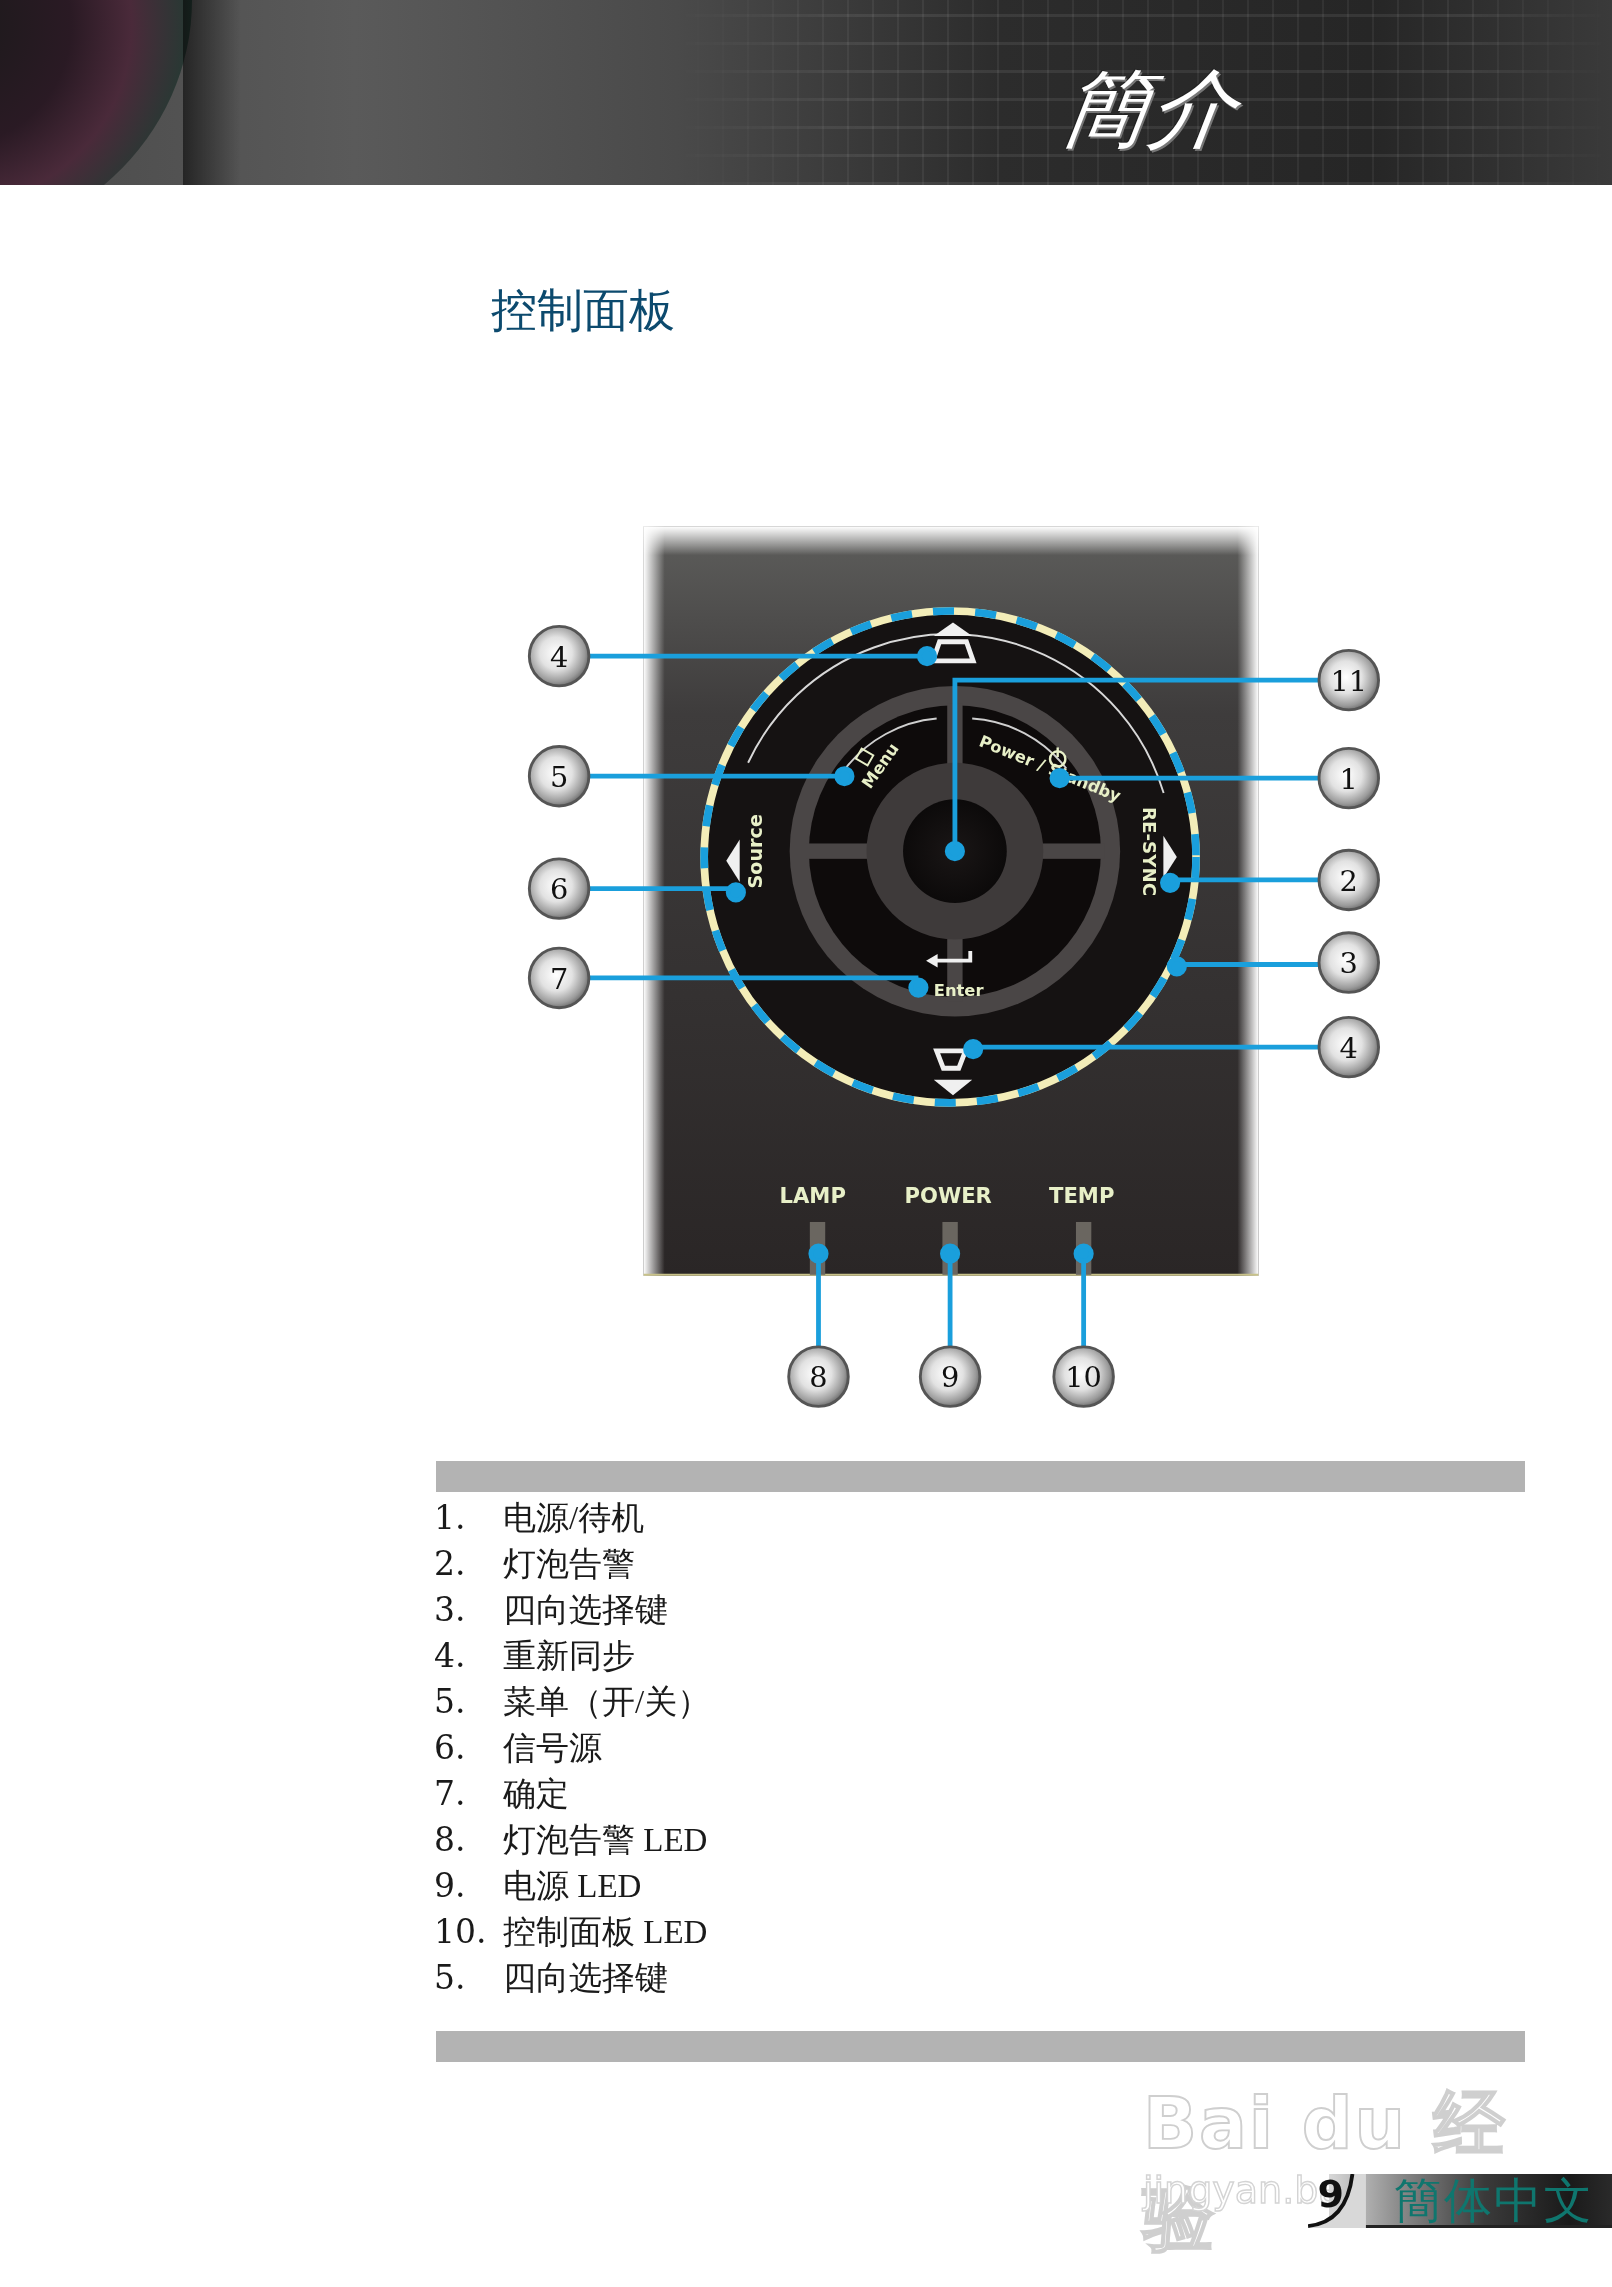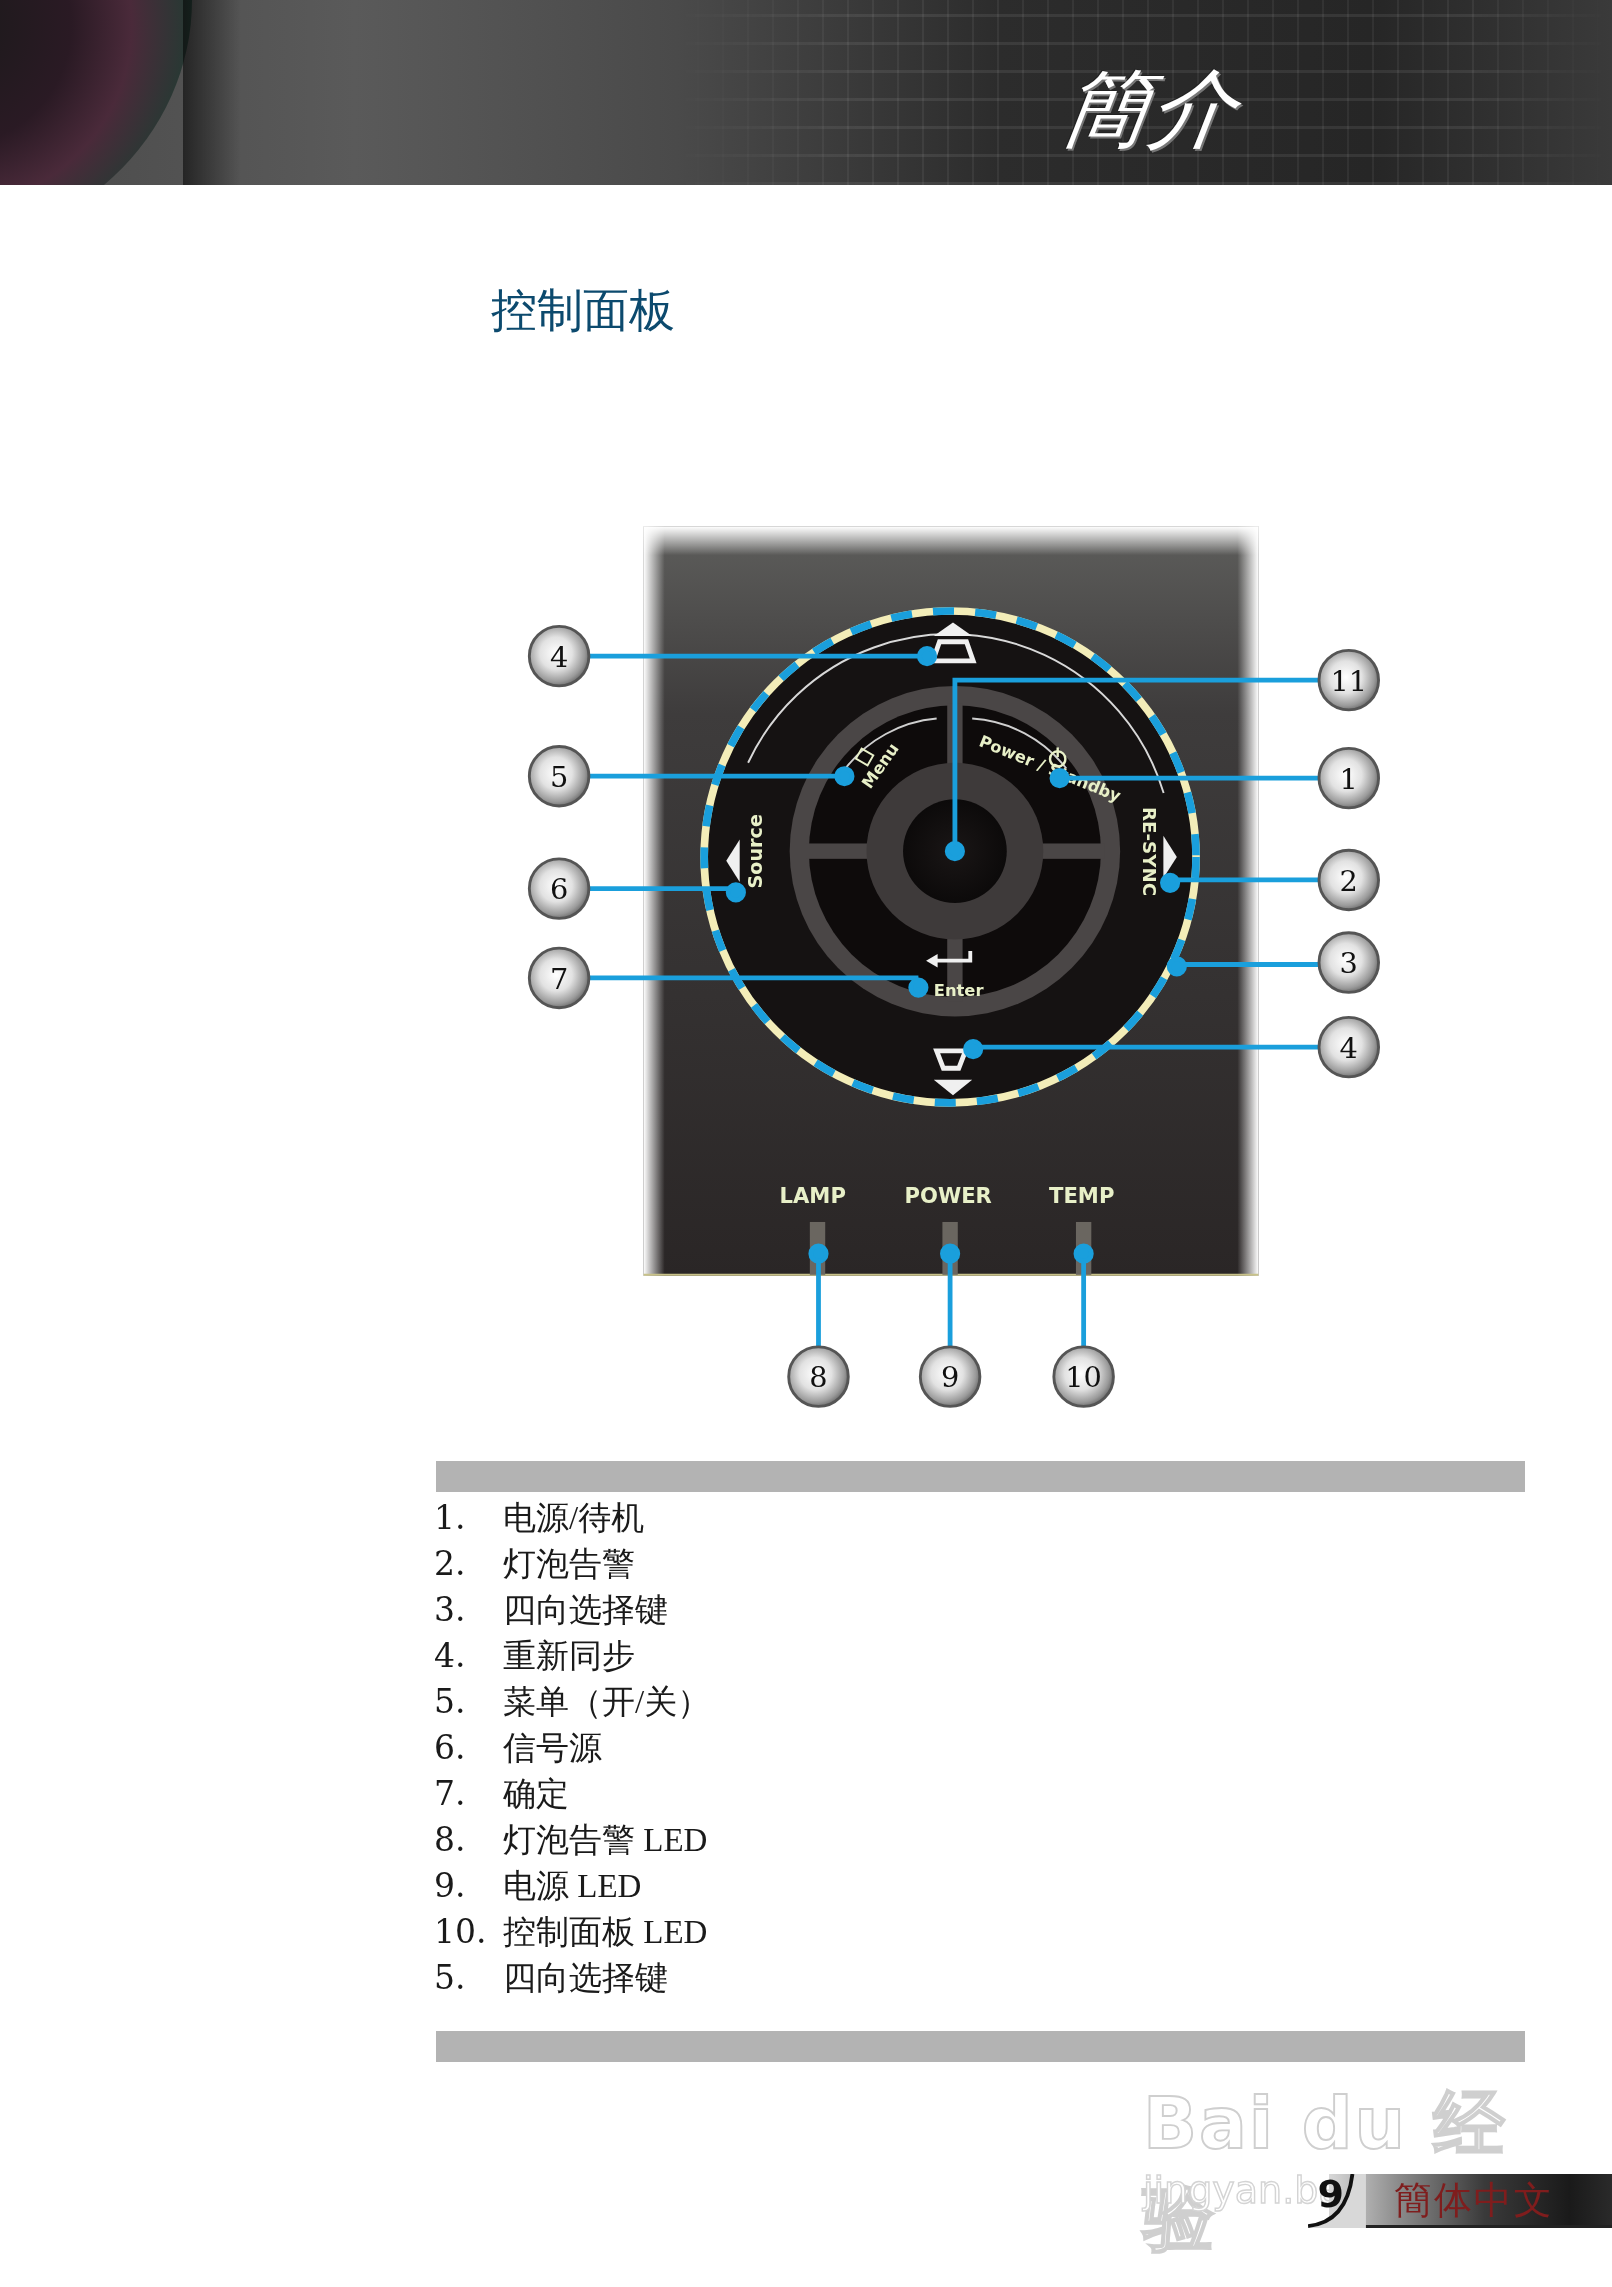--- a/index.html
+++ b/index.html
@@ -33,21 +33,21 @@
   .watermark .brand { position: absolute; left: 0; top: 29px; font-family: "DejaVu Sans", sans-serif; font-weight: bold;
     font-size: 71px; color: #fff; -webkit-text-stroke: 1.9px #cfcfcf; letter-spacing: 1.9px; }
   .watermark .url { position: absolute; left: 0; top: 120px; font-family: "DejaVu Sans", sans-serif; font-size: 38px;
     color: #fff; -webkit-text-stroke: 1.4px #d4d4d4; }
   .footer-tab { position: absolute; left: 1308px; top: 2174px; width: 304px; height: 54px; }
   .footer-tab .bg { position: absolute; left: 21px; top: 0; right: 0; bottom: 0;
     background: linear-gradient(90deg, #d8d8d8 0%, #8a8a8a 25%, #3a3a3a 55%, #1a1a1a 85%, #2a2a2a 100%);
     border-bottom: 3.8px solid #222; }
   .footer-tab .curve { position: absolute; left: 0; top: 0; width: 58px; height: 54px; }
   .footer-tab .page-num { position: absolute; left: 9.6px; top: -3.8px; font-size: 38px; font-weight: bold; color: #111; line-height: 48px; }
-  .footer-tab .lang { position: absolute; left: 86px; top: 1.9px; font-size: 38px; color: #7f1d1d; line-height: 48px; letter-spacing: 1.9px; }
+  .footer-tab .lang { position: absolute; left: 86px; top: 1.9px; font-size: 48px; color: #0f766e; line-height: 48px; letter-spacing: 1.9px; }
 </style>
 </head>
 <body>
 
 <div class="header">
   <div class="lens"></div>
   <div class="shade"></div>
   <div class="grid"></div>
   <div class="chapter-title">簡介</div>
 </div>

